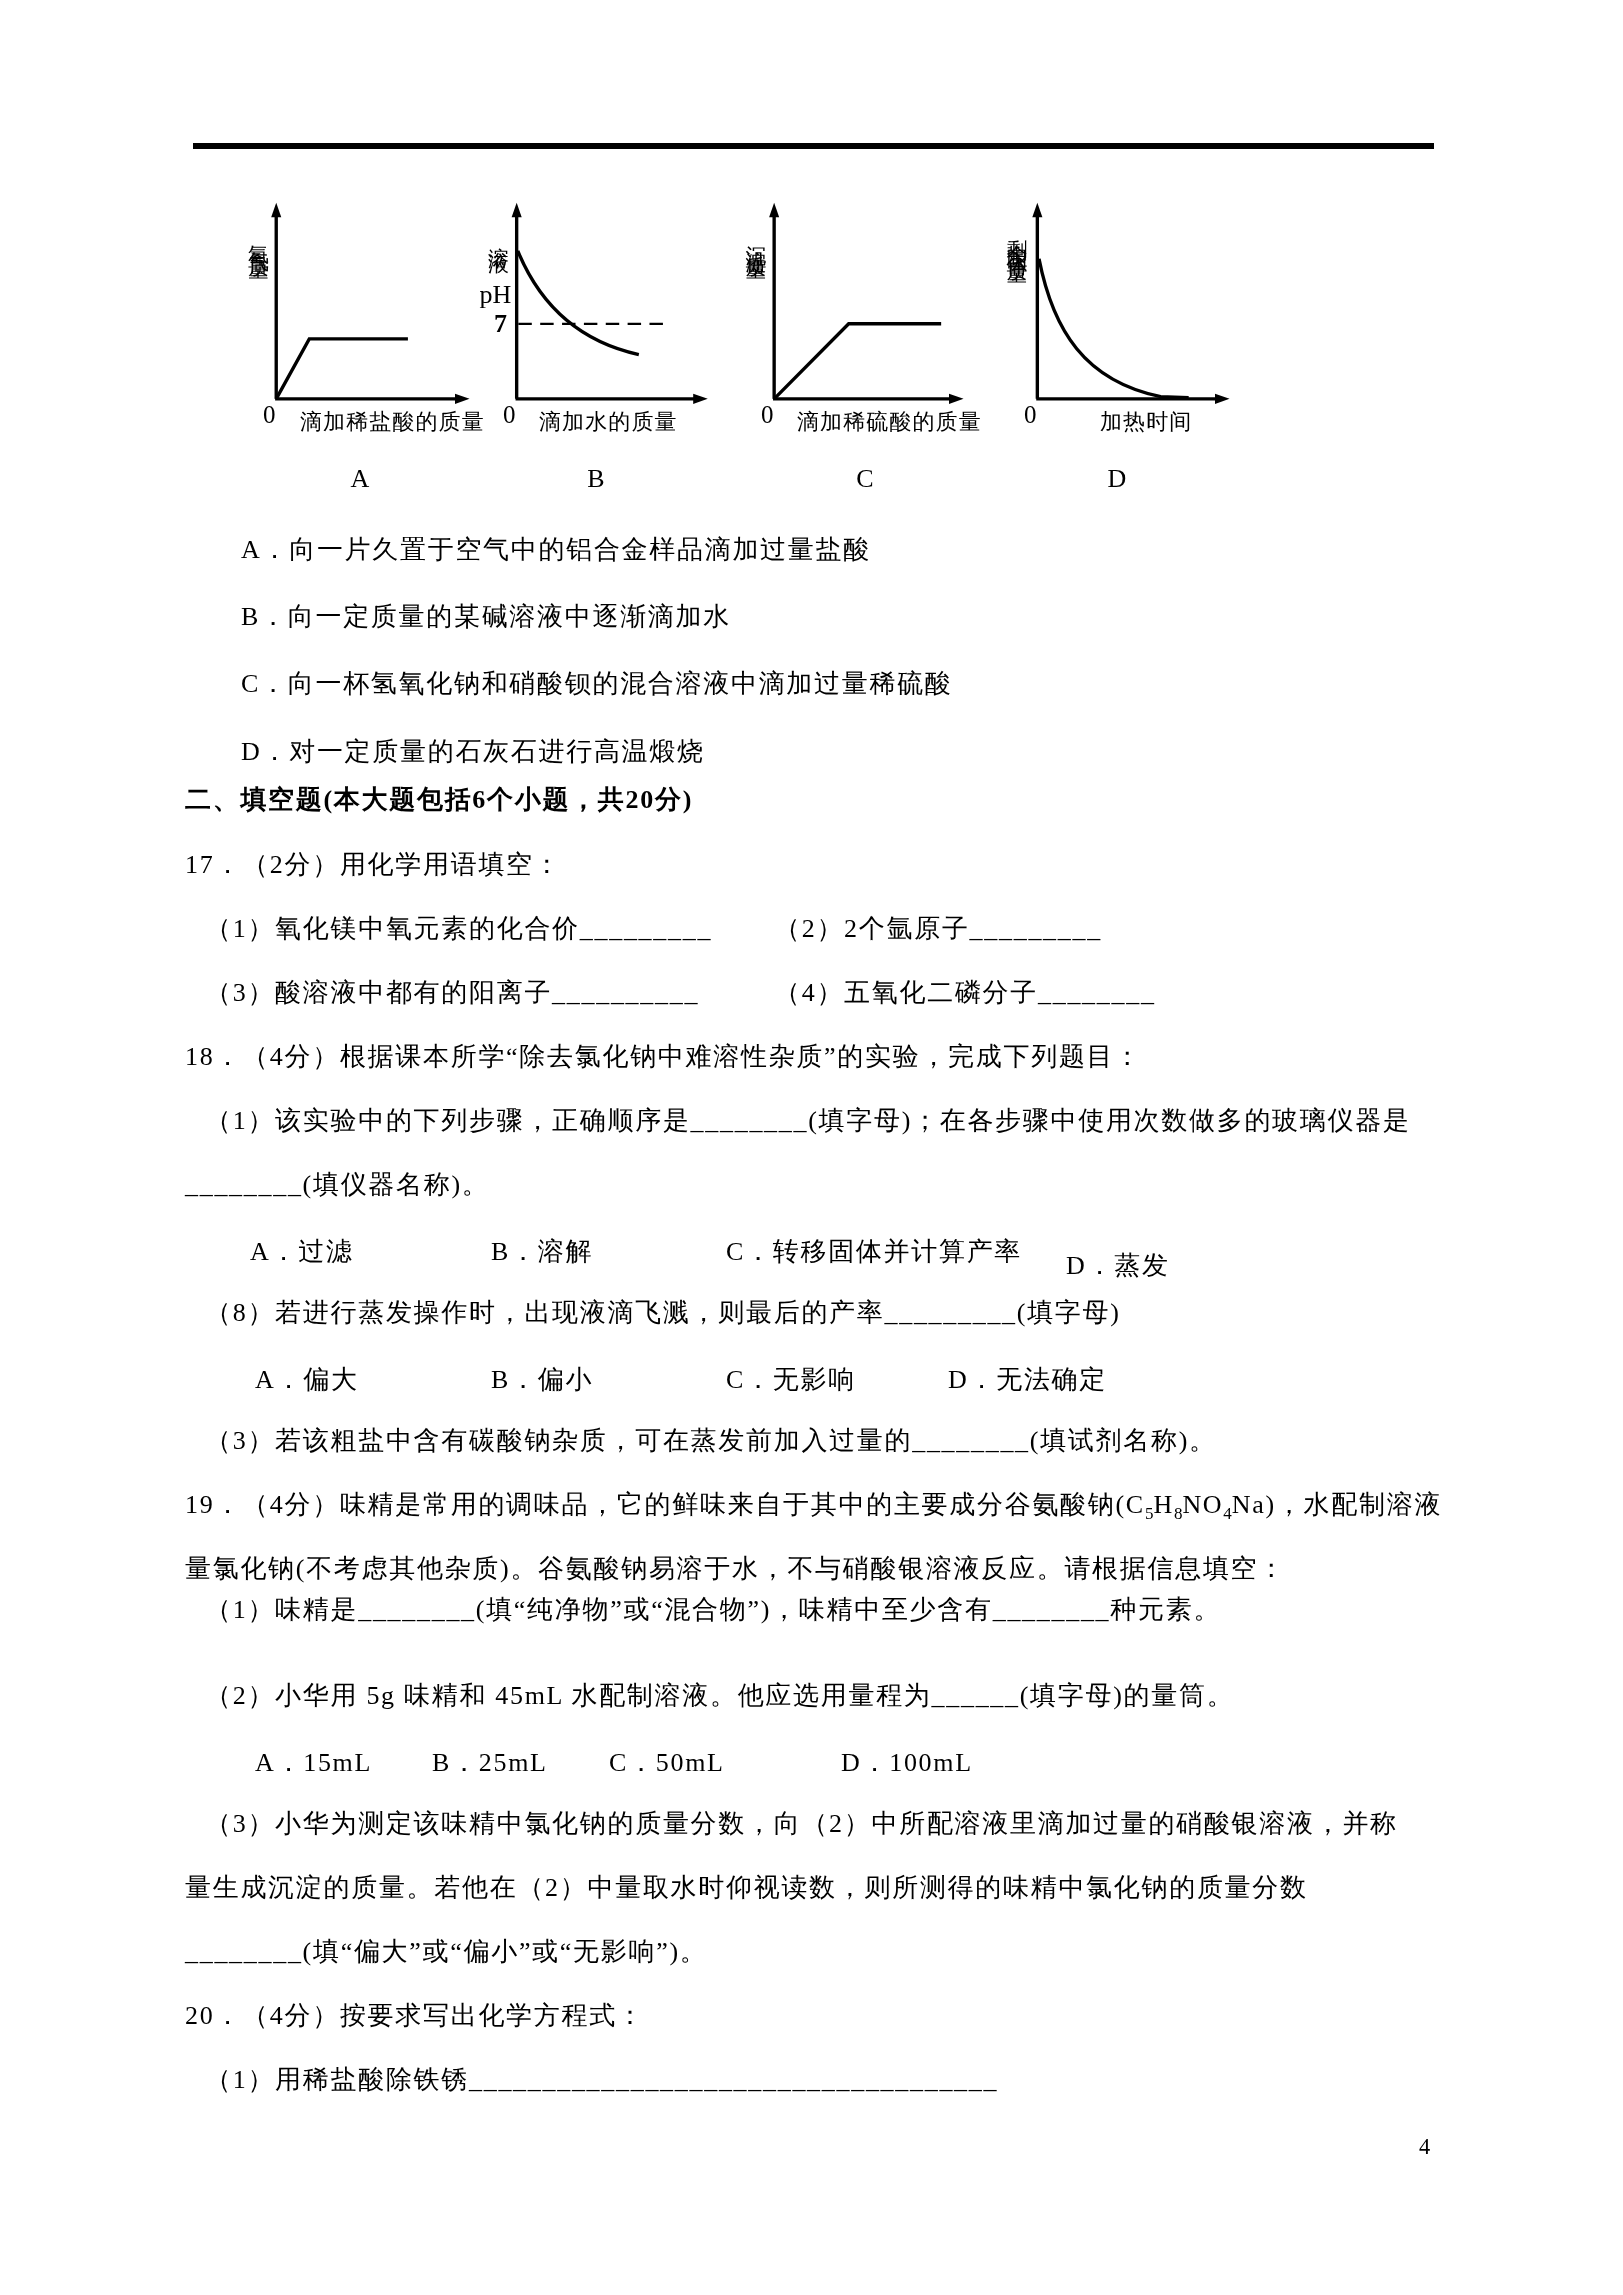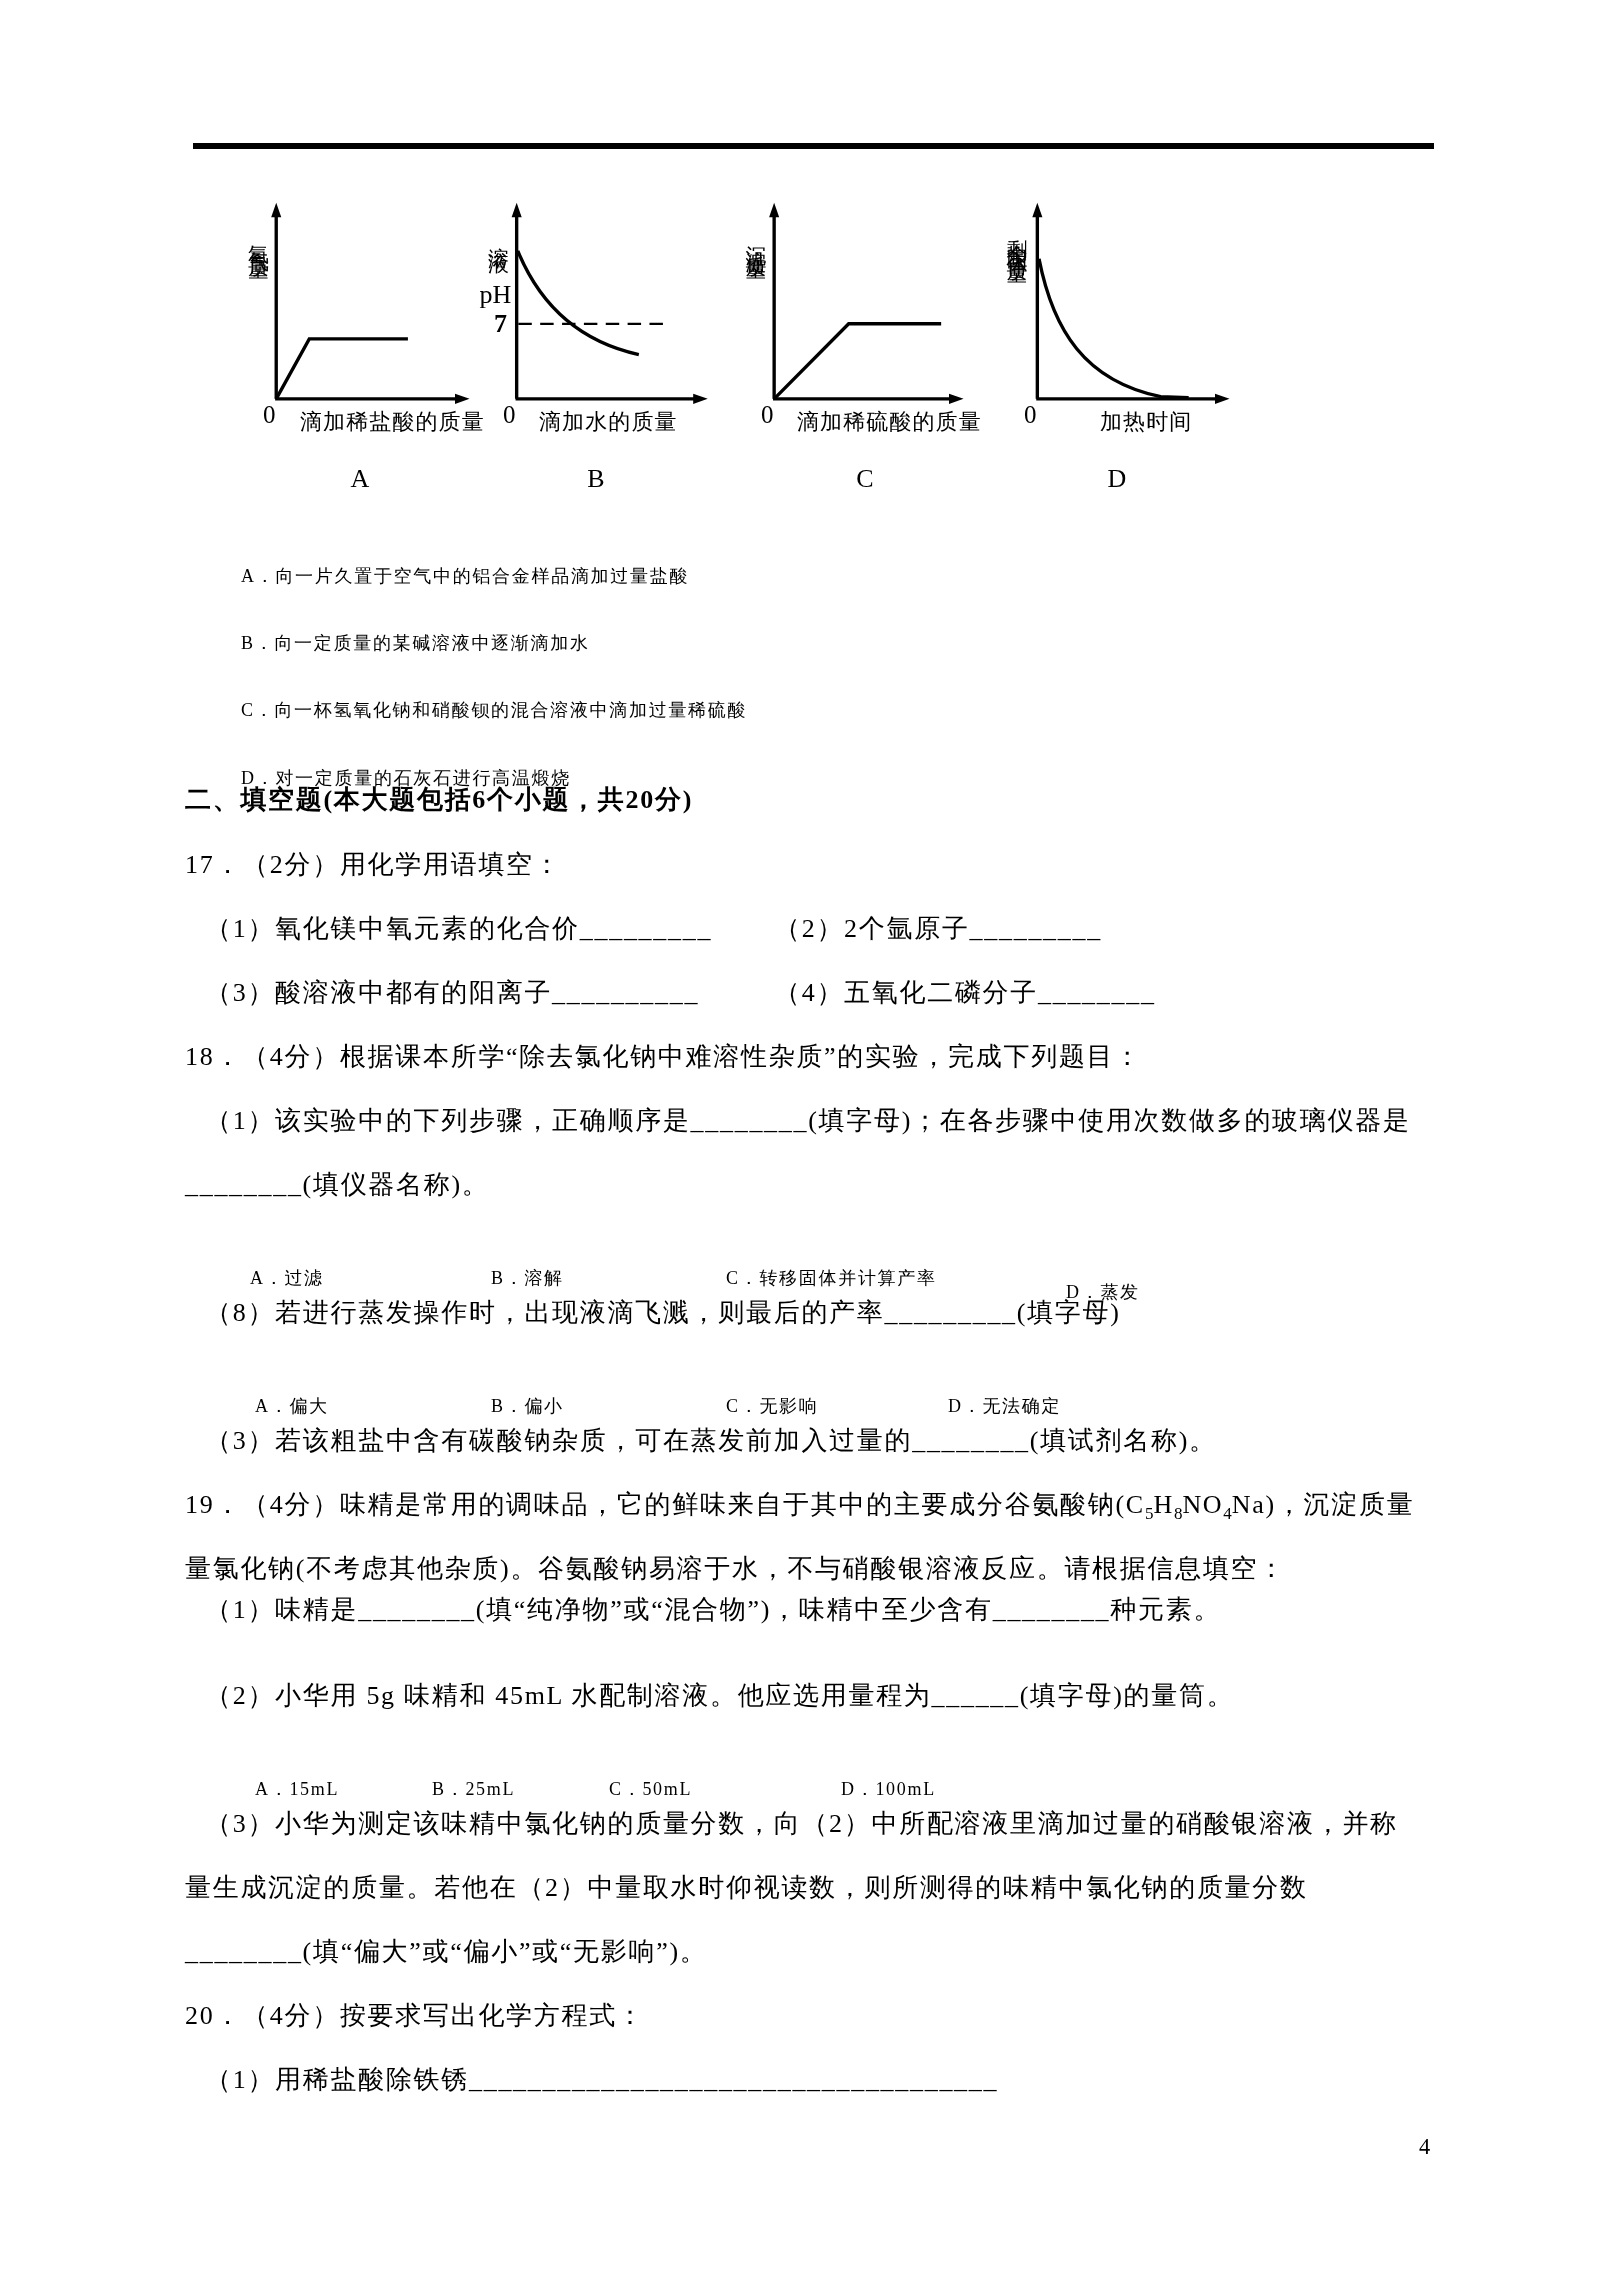--- a/index.html
+++ b/index.html
@@ -4,21 +4,21 @@
 <style>
   html,body{margin:0;padding:0;}
   body{
     width:1623px;height:2295px;background:#ffffff;position:relative;
     font-family:"Liberation Serif","DejaVu Serif",serif;color:#000;
   }
   .abs{position:absolute;}
   .rule{background:#000;}
   .line{font-size:26px;letter-spacing:1.7px;white-space:nowrap;line-height:1.15;}
   .bold{font-weight:bold;}
-  .opt{font-size:18px;letter-spacing:1.7px;white-space:nowrap;margin-top:32px;}
+  .opt{font-size:26px;letter-spacing:1.7px;white-space:nowrap;}
   .vlabel{
     writing-mode:vertical-rl;text-orientation:upright;
     font-size:21px;letter-spacing:5px;line-height:1;white-space:nowrap;
   }
   .glabel{font-size:22px;letter-spacing:1.1px;white-space:nowrap;}
   .origin0{font-size:25px;}
   .tick7{font-size:26px;font-weight:bold;}
   .phlabel{font-size:26px;}
   .letter{font-size:26px;width:34px;text-align:center;}
   svg{position:absolute;left:0;top:0;overflow:visible;}
@@ -114,21 +114,21 @@
 
 <div class="abs line" style="left:205px;top:1298px;">（8）若进行蒸发操作时，出现液滴飞溅，则最后的产率_________(填字母)</div>
 
 <div class="abs opt" style="left:255px;top:1362px;">A．偏大</div>
 <div class="abs opt" style="left:491px;top:1362px;">B．偏小</div>
 <div class="abs opt" style="left:726px;top:1362px;">C．无影响</div>
 <div class="abs opt" style="left:948px;top:1362px;">D．无法确定</div>
 
 <div class="abs line" style="left:205px;top:1426px;">（3）若该粗盐中含有碳酸钠杂质，可在蒸发前加入过量的________(填试剂名称)。</div>
 
-<div class="abs line" style="left:185px;top:1490px;"><span>19．（4分）味精是常用的调味品，它的鲜味来自于其中的主要成分谷氨酸钠(C</span><sub>5</sub><span>H</span><sub>8</sub><span>NO</span><sub>4</sub><span>Na)，沉淀质量</span></div>
+<div class="abs line" style="left:185px;top:1490px;"><span>19．（4分）味精是常用的调味品，它的鲜味来自于其中的主要成分谷氨酸钠(C</span><sub>5</sub><span>H</span><sub>8</sub><span>NO</span><sub>4</sub><span>Na)，水配制溶液</span></div>
 <div class="abs line" style="left:185px;top:1554px;">量氯化钠(不考虑其他杂质)。谷氨酸钠易溶于水，不与硝酸银溶液反应。请根据信息填空：</div>
 <div class="abs line" style="left:205px;top:1595px;">（1）味精是________(填“纯净物”或“混合物”)，味精中至少含有________种元素。</div>
 <div class="abs line" style="left:205px;top:1681px;">（2）小华用 5g 味精和 45mL 水配制溶液。他应选用量程为______(填字母)的量筒。</div>
 
 <div class="abs opt" style="left:255px;top:1745px;">A．15mL</div>
 <div class="abs opt" style="left:432px;top:1745px;">B．25mL</div>
 <div class="abs opt" style="left:609px;top:1745px;">C．50mL</div>
 <div class="abs opt" style="left:841px;top:1745px;">D．100mL</div>
 
 <div class="abs line" style="left:205px;top:1809px;">（3）小华为测定该味精中氯化钠的质量分数，向（2）中所配溶液里滴加过量的硝酸银溶液，并称</div>

